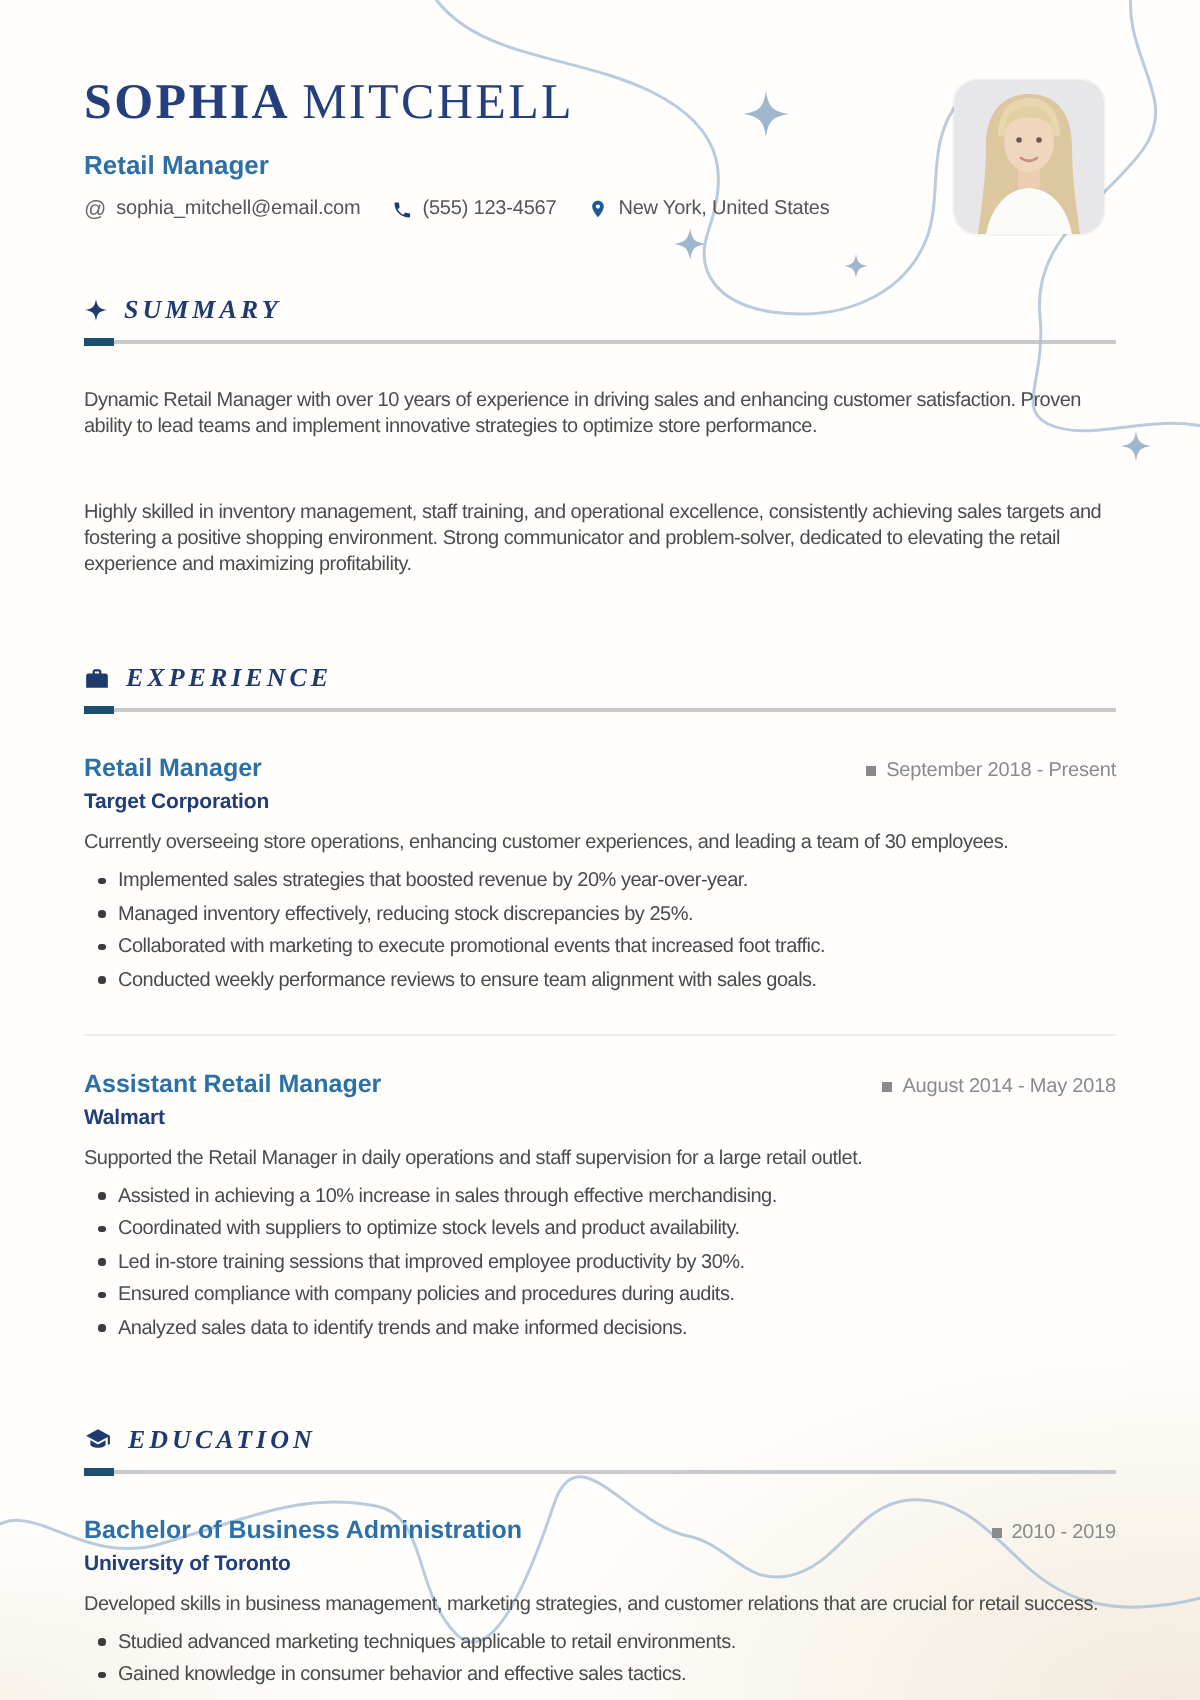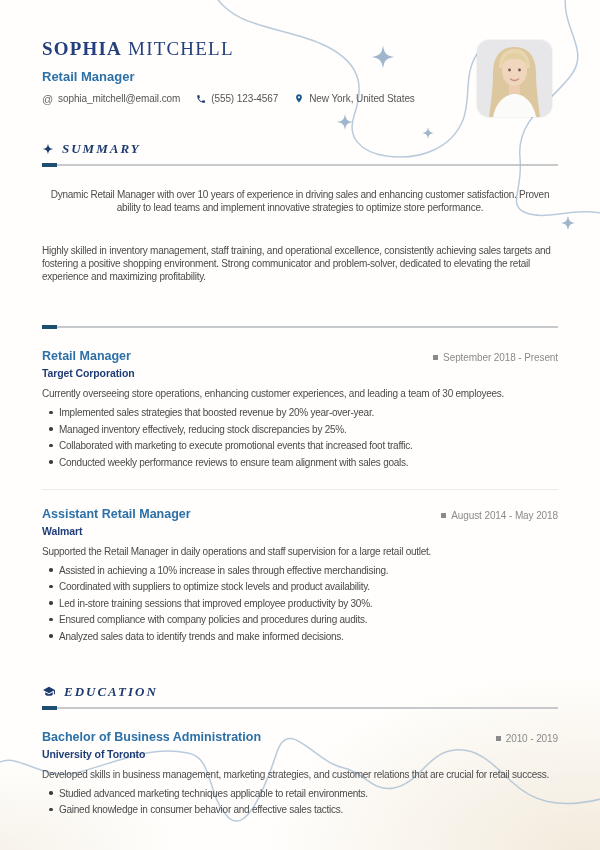--- a/index.html
+++ b/index.html
@@ -14,21 +14,21 @@
   .tint{position:absolute;pointer-events:none;z-index:0;}
   .tint-br{right:0;bottom:0;width:340px;height:180px;
     background:radial-gradient(ellipse at 95% 100%, rgba(238,228,210,0.75), rgba(238,228,210,0) 70%);}
   .tint-bl{left:0;bottom:0;width:180px;height:90px;
     background:radial-gradient(ellipse at 0% 100%, rgba(240,233,220,0.55), rgba(240,233,220,0) 70%);}
   .decor{position:absolute;left:0;top:0;z-index:1;pointer-events:none;}
   .content{position:absolute;inset:0;z-index:2;padding:38px 42px 0 42px;}
 
   
   header{position:relative;}
-  .name{font-family:"Liberation Serif", serif;font-size:19px;letter-spacing:1.2px;color:var(--name-navy);}
+  .name{font-family:"Liberation Serif", serif;font-size:25px;letter-spacing:1.2px;color:var(--name-navy);}
   .name .first{font-weight:700;margin-right:6px;}
   .name .last{font-weight:400;}
   .job-title{margin-top:9px;font-size:13px;font-weight:700;color:var(--accent-blue);}
   .contact-row{margin-top:9px;display:flex;align-items:center;gap:16px;font-size:10px;color:#555;letter-spacing:-0.1px;}
   .contact-item{display:flex;align-items:center;gap:5px;white-space:nowrap;}
   .cicon-at{color:#6b6b6b;font-size:11px;line-height:10px;}
   .cicon{display:inline-block;}
   .photo{position:absolute;top:2px;right:6px;width:75px;height:77px;border-radius:12px;overflow:hidden;
     box-shadow:0 0 0 1px rgba(0,0,0,0.04);}
   .photo svg{display:block;}
@@ -37,21 +37,21 @@
   .sec-head{display:flex;align-items:center;gap:8px;font-style:italic;}
   .sec-head h2{font-family:"Liberation Serif", serif;font-size:13px;font-weight:700;
     letter-spacing:2px;color:var(--navy);}
   .rule{position:relative;margin-top:6px;height:4px;}
   .rule-thin{position:absolute;left:0;right:0;top:1px;height:2px;background:var(--rule-thin);opacity:.75;}
   .rule-accent{position:absolute;left:0;top:0;width:15px;height:4px;background:var(--rule-thick);}
   .sec-summary{margin-top:37px;}
   .sec-experience{margin-top:42px;}
   .sec-education{margin-top:41px;}
   p.body-text{margin-top:30px;font-size:10px;line-height:13px;color:var(--body);letter-spacing:-0.25px;}
-  .sec-summary p.first{margin-top:21px;text-align:center;}
+  .sec-summary p.first{margin-top:21px;}
 
   
   .entry{margin-top:20px;}
   .entry-top{display:flex;align-items:baseline;justify-content:space-between;}
   .entry-top h3{font-size:12.5px;font-weight:700;color:var(--accent-blue);}
   .dates{display:flex;align-items:center;gap:5px;font-size:10px;color:var(--muted);letter-spacing:-0.1px;}
   .sq{width:5px;height:5px;background:#8a8a8a;display:inline-block;}
   .org{margin-top:4px;font-size:10.5px;font-weight:700;color:var(--company-navy);letter-spacing:-0.1px;}
   .desc{margin-top:8px;font-size:10px;line-height:13px;color:var(--body);letter-spacing:-0.25px;}
   ul.points{margin-top:6px;list-style:none;padding-left:17px;}
@@ -135,20 +135,26 @@
       </div>
       <div class="rule">
           <span class="rule-thin"></span>
           <span class="rule-accent"></span>
         </div>
       <p class="body-text first">Dynamic Retail Manager with over 10 years of experience in driving sales and enhancing customer satisfaction. Proven ability to lead teams and implement innovative strategies to optimize store performance.</p>
       <p class="body-text">Highly skilled in inventory management, staff training, and operational excellence, consistently achieving sales targets and fostering a positive shopping environment. Strong communicator and problem-solver, dedicated to elevating the retail experience and maximizing profitability.</p>
     </section>
 
     <section class="sec-experience">
+      <div class="sec-head">
+        <svg width="13" height="13" viewBox="0 0 24 24">
+            <path fill="#1e3a6e" d="M20 7h-4V5c0-1.1-.9-2-2-2h-4c-1.1 0-2 .9-2 2v2H4c-1.1 0-2 .9-2 2v11h20V9c0-1.1-.9-2-2-2zm-6 0h-4V5h4v2z"></path>
+          </svg>
+        <h2>EXPERIENCE</h2>
+      </div>
       <div class="rule">
           <span class="rule-thin"></span>
           <span class="rule-accent"></span>
         </div>
 
       <article class="entry">
         <div class="entry-top">
           <h3>Retail Manager</h3>
           <span class="dates">
               <span class="sq"></span>

